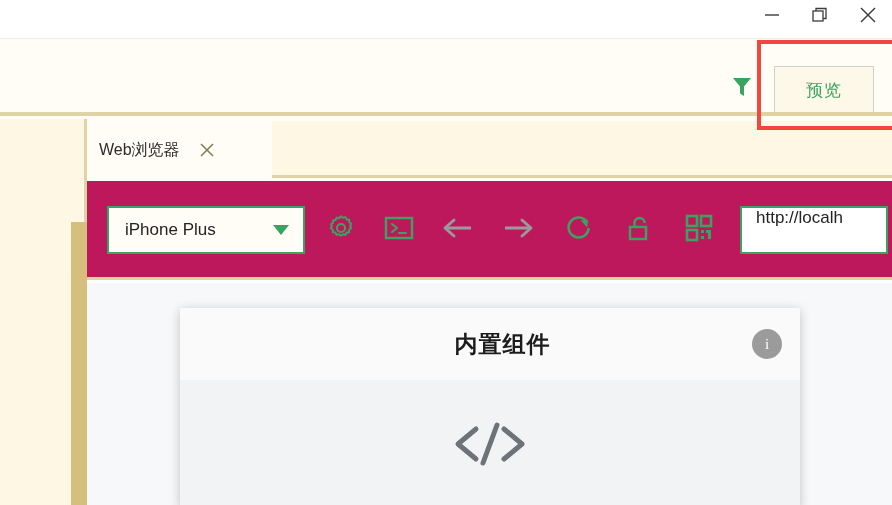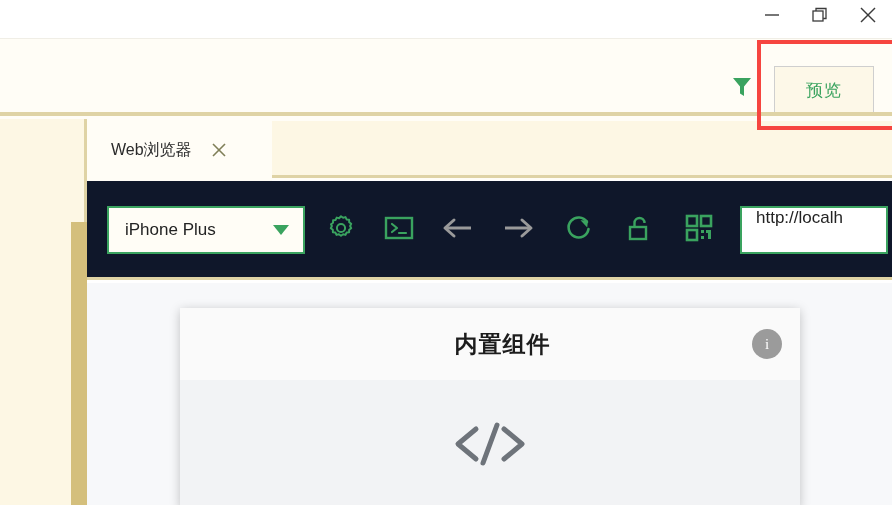--- a/index.html
+++ b/index.html
@@ -132,21 +132,21 @@
     border-bottom: 3px solid #dfd3a5;
     box-sizing: border-box;
   }
   .tab-active {
     position: absolute;
     left: 87px; top: 119px;
     width: 185px; height: 62px;
     background: #fffdf6;
     display: flex;
     align-items: center;
-    padding-left: 24px;
+    padding-left: 12px;
     box-sizing: border-box;
     cursor: default;
   }
   .tab-label {
     font-size: 16px;
     color: #2b2b2b;
     margin-right: 16px;
     white-space: nowrap;
   }
   .tab-close {
@@ -154,21 +154,21 @@
     display: flex; align-items: center; justify-content: center;
     color: #7f7f58;
     cursor: default;
   }
 
   
   .browsertoolbar {
     position: absolute;
     left: 87px; top: 181px;
     width: 805px; height: 99px;
-    background: #0f172a;
+    background: #be185d;
     border-bottom: 3px solid #dfd3a5;
     box-sizing: border-box;
   }
   .device-select {
     position: absolute;
     left: 20px; top: 25px;
     width: 198px; height: 48px;
     border: 2px solid #3aa35f;
     box-sizing: border-box;
     background: #fffdf6;

